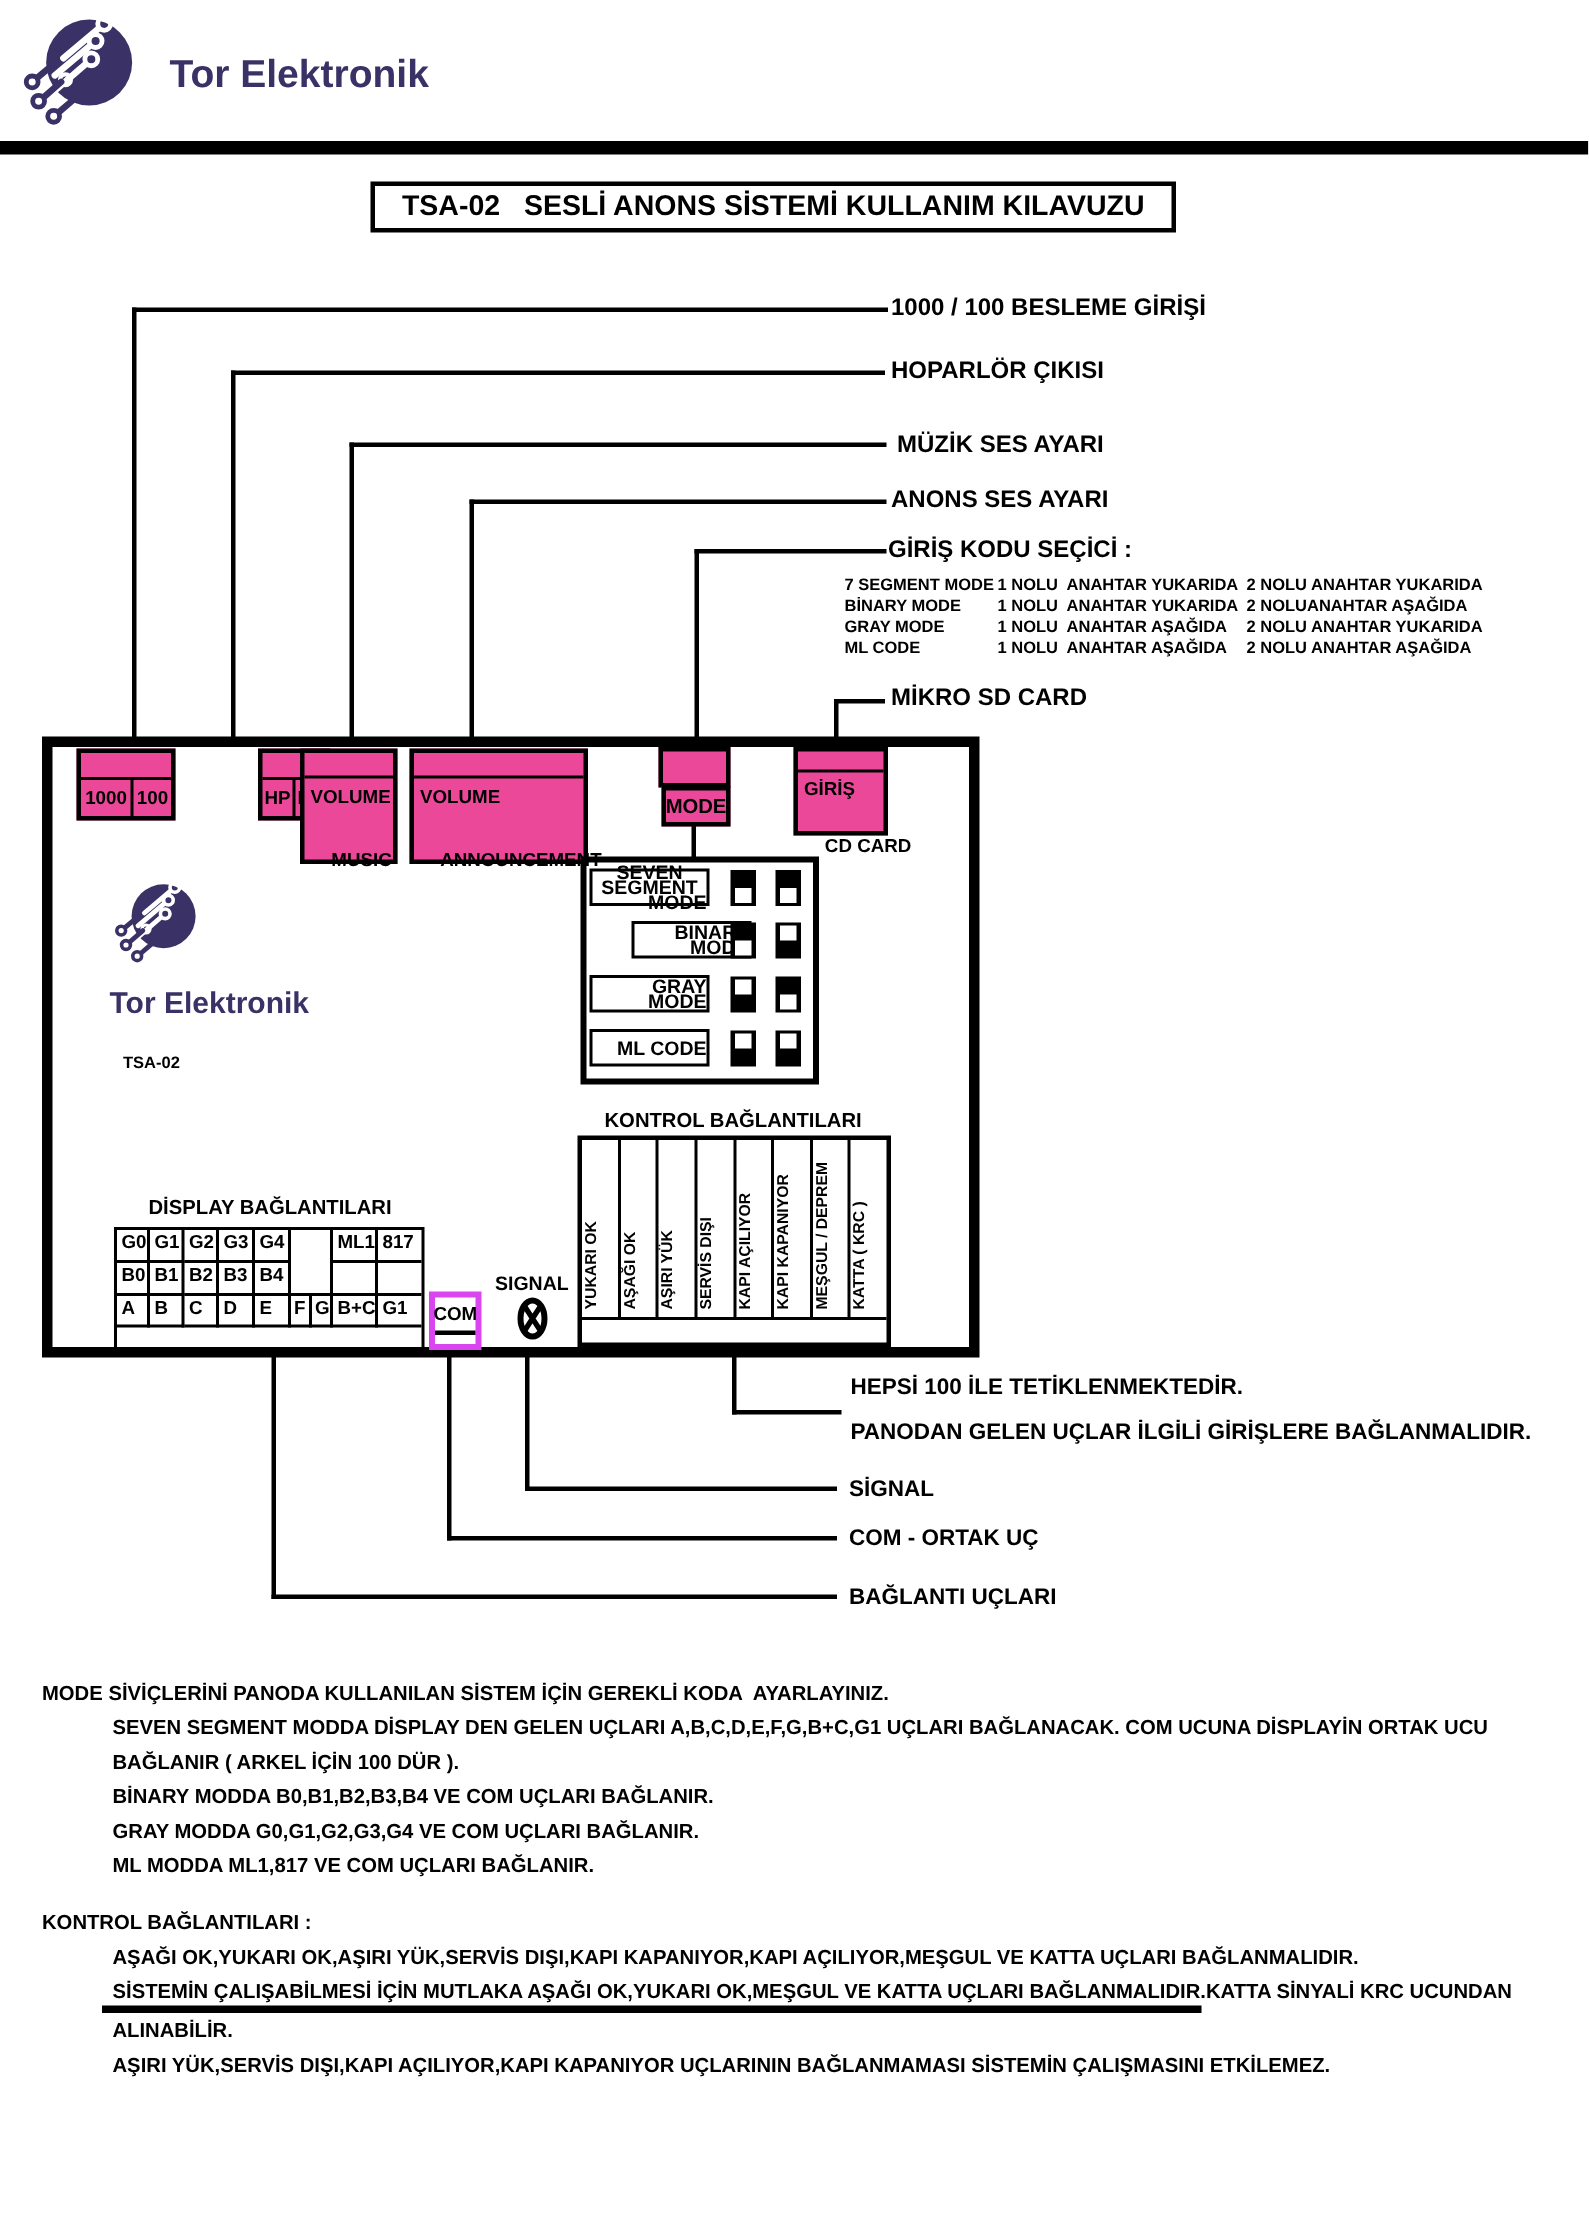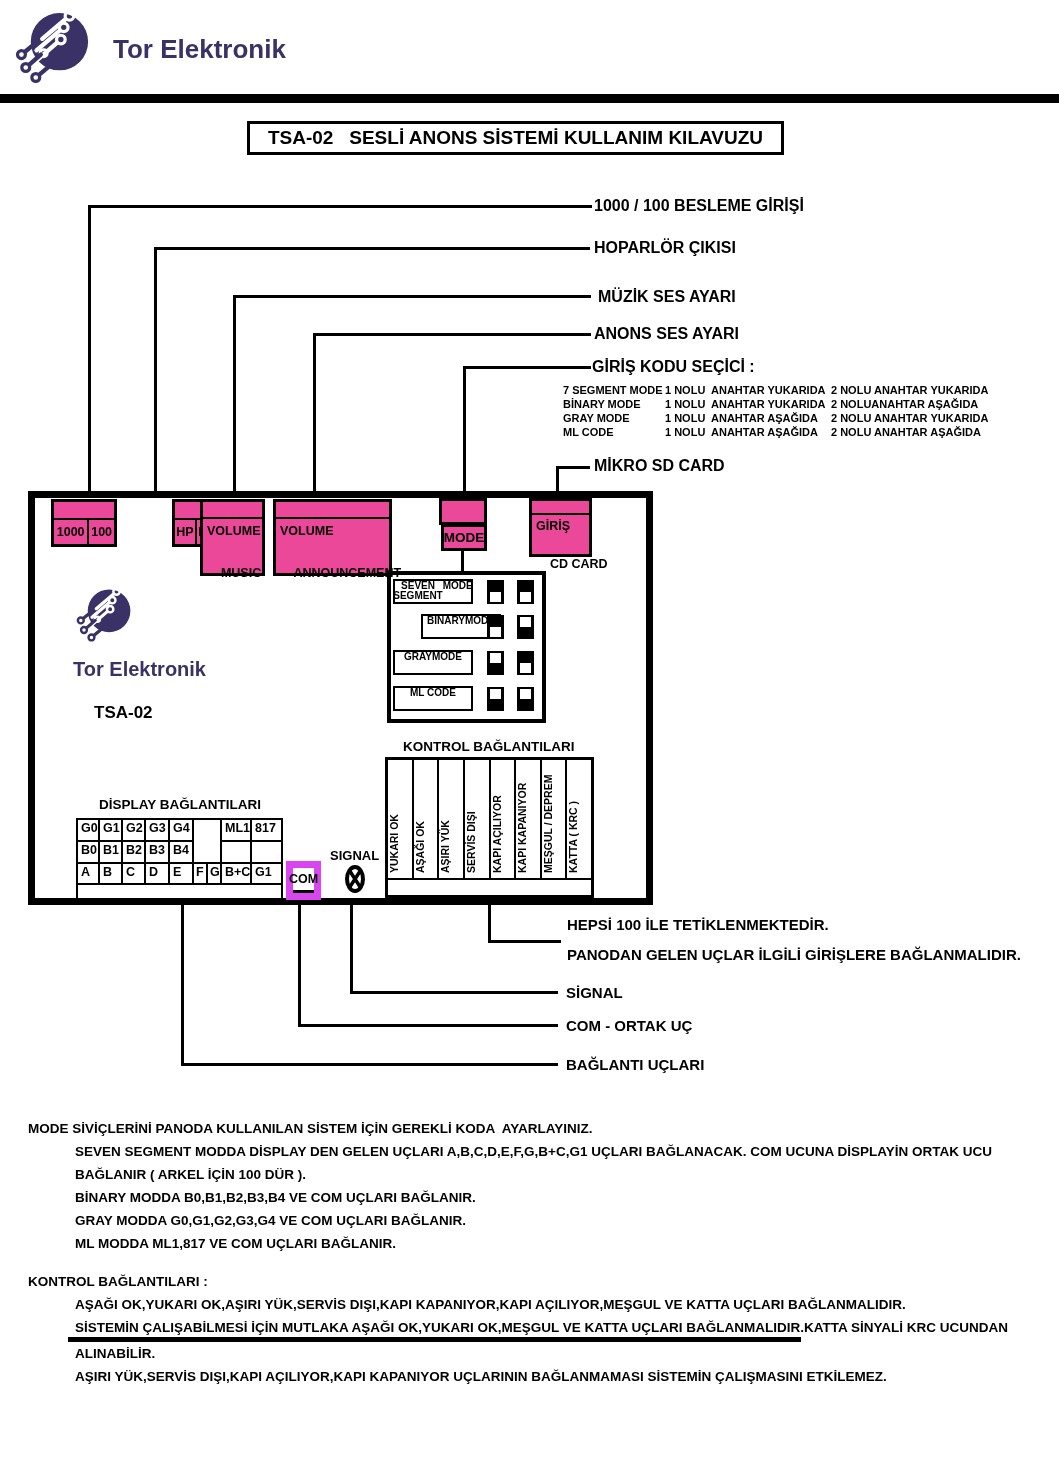--- a/index.html
+++ b/index.html
@@ -16,43 +16,43 @@
   .mainbox{position:absolute;left:28px;top:491px;width:625px;height:414px;border:7px solid #000;box-sizing:border-box;}
   .term{position:absolute;border:3px solid #000;box-sizing:border-box;background:#ec4899;}
   .tstrip{border-bottom:2px solid #000;}
   .tcells{display:flex;}
   .tcell{flex:1;border-right:2px solid #000;display:flex;align-items:center;justify-content:center;
          font-size:12.5px;}
   .tcell:last-child{border-right:none;}
   .vtxt{padding:2px 0 0 4px;font-size:12.5px;line-height:21px;white-space:pre;}
   .swpanel{position:absolute;left:387px;top:571px;width:159px;height:152px;border:4px solid #000;box-sizing:border-box;}
   .swlabel{position:absolute;left:393px;width:80px;height:25px;border:2px solid #000;box-sizing:border-box;
-           display:flex;flex-direction:row;align-items:flex-start;justify-content:center;
-           font-size:10px;line-height:10px;text-align:center;}
+           display:flex;flex-direction:column;align-items:flex-end;justify-content:center;
+           font-size:13px;line-height:10px;text-align:center;}
   .sw{position:absolute;width:17px;height:24px;background:#000;}
   .sw .knob{position:absolute;left:3px;width:11px;height:10px;background:#fff;}
   .sw.up .knob{bottom:2px;}
   .sw.down .knob{top:2px;}
   .ktable{position:absolute;left:385px;top:757px;width:209px;height:141px;border:3px solid #000;
           box-sizing:border-box;display:flex;flex-direction:column;}
   .kcols{flex:1;display:flex;}
   .kcol{flex:1;border-right:2px solid #000;position:relative;}
   .kcol:last-child{border-right:none;}
   .kcol span{position:absolute;left:0;top:0;width:100%;height:100%;writing-mode:vertical-rl;
              transform:rotate(180deg);font-size:10.5px;font-weight:bold;text-align:left;
              padding-top:5px;box-sizing:border-box;display:block;white-space:pre;}
   .kstrip{height:15px;border-top:2px solid #000;}
   .dtable{position:absolute;left:76px;top:818px;display:grid;border:2px solid #000;
           grid-template-columns:22px 23px 23px 24px 24px 14px 14px 30px 29px;
           grid-template-rows:22px 22px 21px 13px;}
   .dc{border-right:2px solid #000;border-bottom:2px solid #000;font-size:12.5px;
       padding:1px 0 0 3px;box-sizing:border-box;white-space:pre;}
   .br0{border-right:none;}
   .bb0{border-bottom:none;}
-  .combox{position:absolute;left:286px;top:861px;width:35px;height:39px;border:7px solid #d946ef;
+  .combox{position:absolute;left:286px;top:861px;width:35px;height:39px;border:4px solid #d946ef;
           box-sizing:border-box;display:flex;flex-direction:column;}
   .comlbl{height:22px;border-bottom:3px solid #000;display:flex;align-items:center;justify-content:center;
           font-size:12.5px;}
   .note{font-size:13.5px;}
   .callout{font-size:16px;}
   .bcallout{font-size:15px;}
   .modetbl{font-size:11px;}
   .ul{position:absolute;left:68px;top:1337px;width:733px;height:5px;background:#000;}
 </style>
 </head>
@@ -209,21 +209,21 @@
     <g stroke="#3a3266" fill="#fff" stroke-linecap="round">
       <path d="M14 60 L26 50" stroke-width="6" fill="none"></path>
         <circle cx="9" cy="64" r="5.5" stroke-width="4.5"></circle>
       <path d="M20 78 L36 64" stroke-width="6" fill="none"></path>
         <circle cx="15" cy="82" r="5.5" stroke-width="4.5"></circle>
       <path d="M34 92 L48 80" stroke-width="6" fill="none"></path>
         <circle cx="29" cy="96" r="5.5" stroke-width="4.5"></circle>
     </g>
   </svg>
   <div class="t navy" style="left:73px;top:658px;font-size:20px;">Tor Elektronik</div>
-  <div class="t" style="left:94px;top:703px;font-size:17px;">TSA-02</div>
+  <div class="t" style="left:82px;top:703px;font-size:11px;">TSA-02</div>
 
   <div class="t" style="left:403px;top:739px;font-size:13.5px;">KONTROL BAĞLANTILARI</div>
   <div class="ktable">
     <div class="kcols">
       <div class="kcol">
           <span>YUKARI OK</span>
         </div>
       <div class="kcol">
           <span>AŞAĞI OK</span>
         </div>

